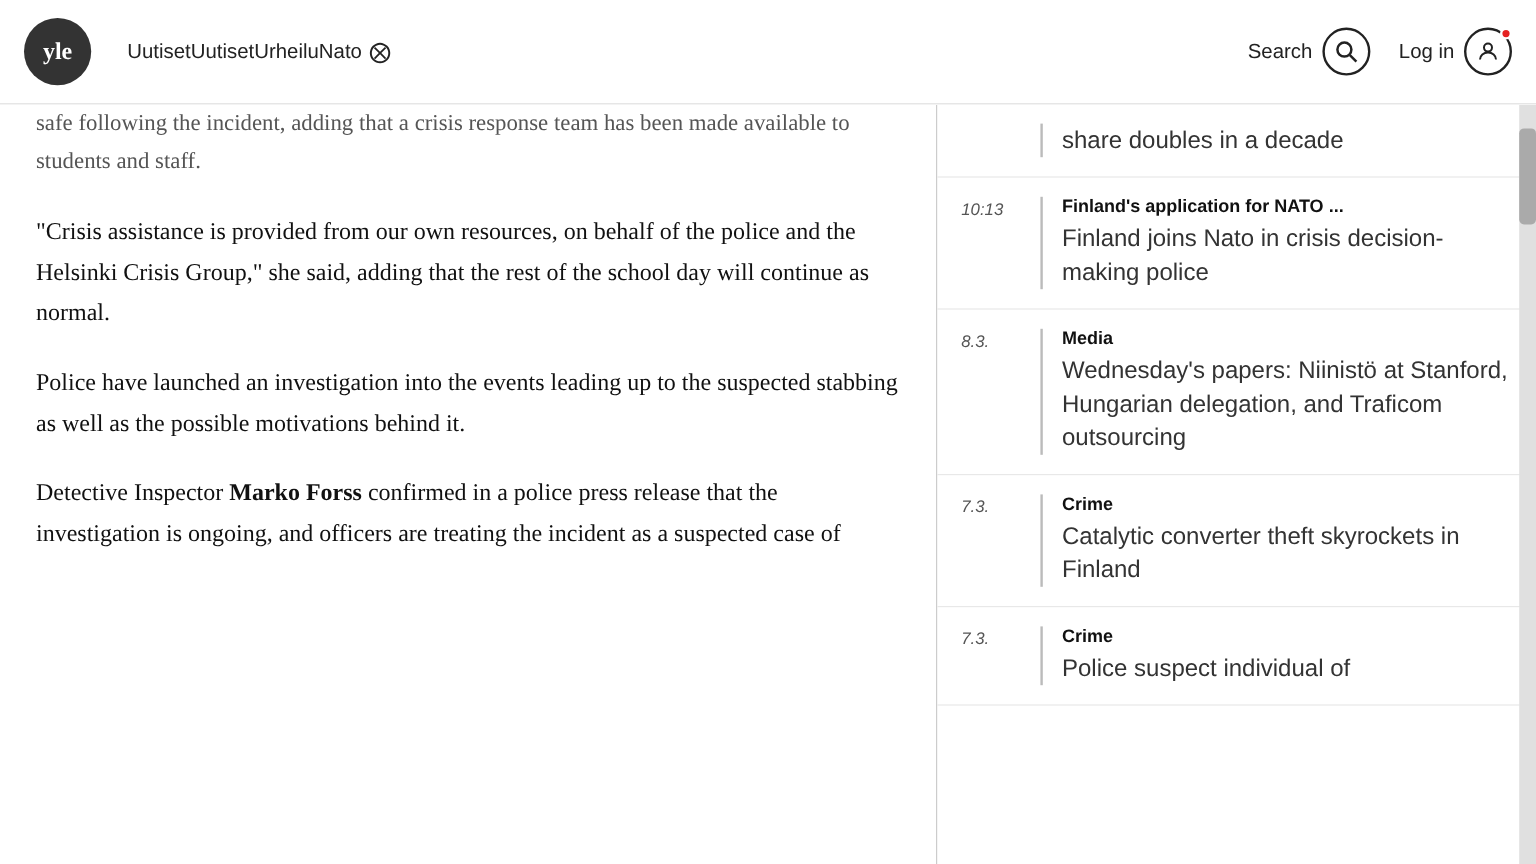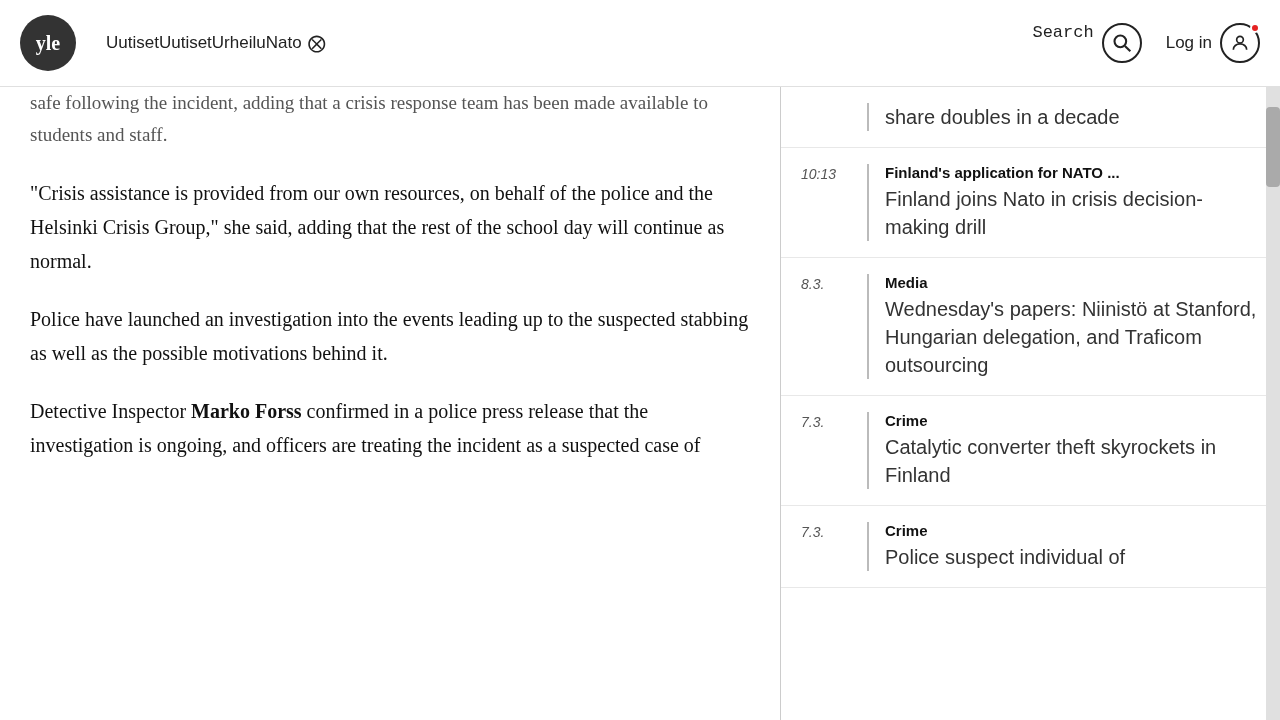--- a/index.html
+++ b/index.html
@@ -48,23 +48,23 @@
     .menu-icon {
       font-size: 18px;
     }
     .header-right {
       display: flex;
       align-items: center;
       gap: 24px;
     }
     .search-btn {
       display: flex;
-      align-items: flex-start;
+      align-items: center;
       gap: 8px;
-      font-family: Liberation Mono, monospace;
+      font-family: Liberation Sans, sans-serif;
       font-size: 17px;
       color: #222;
       background: none;
       border: none;
       cursor: pointer;
     }
     .search-icon-circle {
       width: 40px;
       height: 40px;
       border: 2px solid #222;
@@ -264,21 +264,21 @@
       <div class="sidebar-text-block">
         <div class="sidebar-headline">share doubles in a decade</div>
       </div>
     </div>
 
     <div class="sidebar-item">
       <div class="sidebar-time">10:13</div>
       <div class="sidebar-divider"></div>
       <div class="sidebar-text-block">
         <div class="sidebar-category">Finland's application for NATO ...</div>
-        <div class="sidebar-headline">Finland joins Nato in crisis decision-making drill</div>
+        <div class="sidebar-headline">Finland joins Nato in crisis decision-making police</div>
       </div>
     </div>
 
     <div class="sidebar-item">
       <div class="sidebar-time">8.3.</div>
       <div class="sidebar-divider"></div>
       <div class="sidebar-text-block">
         <div class="sidebar-category">Media</div>
         <div class="sidebar-headline">Wednesday's papers: Niinistö at Stanford, Hungarian delegation, and Traficom outsourcing</div>
       </div>

